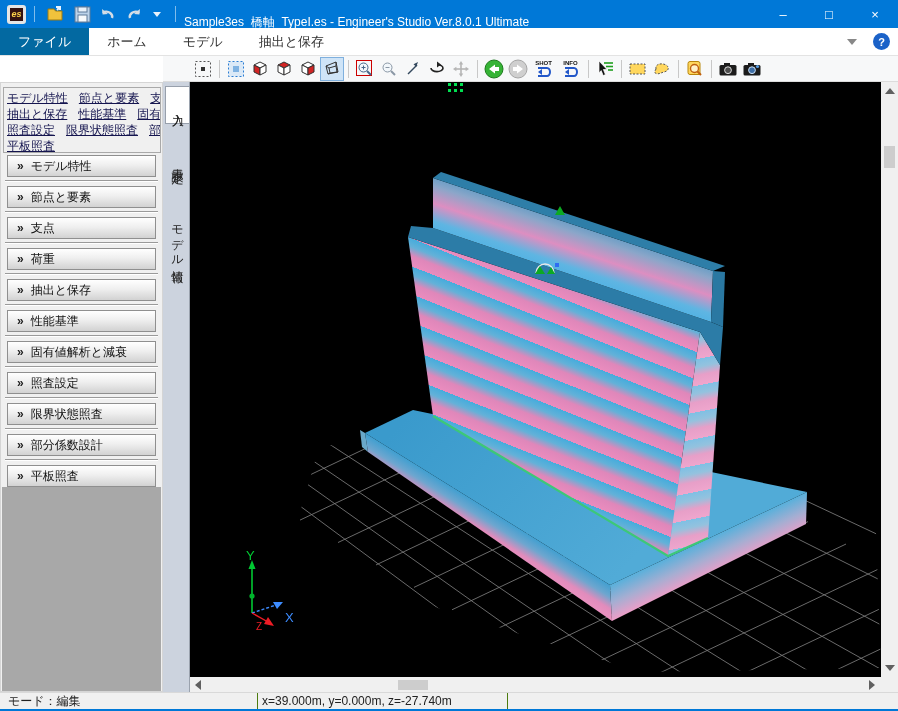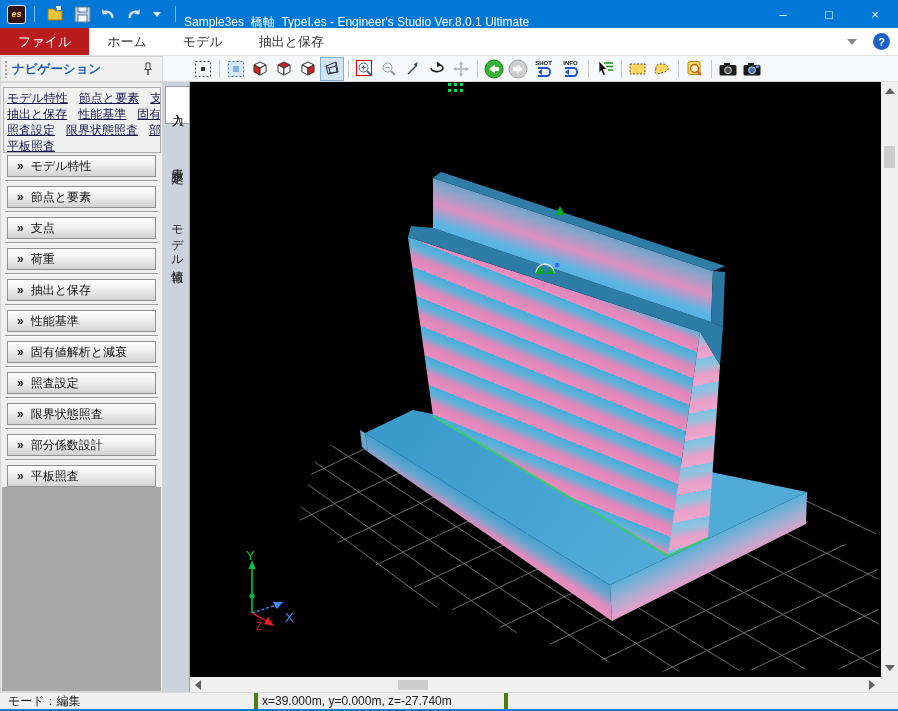--- a/index.html
+++ b/index.html
@@ -1,32 +1,32 @@
 <!DOCTYPE html>
 <html><head>
 <meta charset="utf-8">
 <style>
   * { margin:0; padding:0; box-sizing:border-box; }
   html,body { width:898px; height:711px; overflow:hidden; font-family:"Liberation Sans","DejaVu Sans",sans-serif; background:#f0f0f0; }
   #app { position:absolute; left:0; top:0; width:898px; height:711px; background:#fff; }
 
   
   #titlebar { position:absolute; left:0; top:0; width:898px; height:28px; background:#0078d7; display:flex; align-items:center; color:#fff; }
-  .tb-appicon { width:19px; height:19px; margin-left:7px; border-radius:3px; background:#311; border:1px solid #e5e5e5; display:flex; align-items:center; justify-content:center; font-size:9px; font-style:italic; font-weight:bold; color:#ffd24a; }
+  .tb-appicon { width:19px; height:19px; margin-left:7px; border-radius:3px; background:#311; border:3px solid #e5e5e5; display:flex; align-items:center; justify-content:center; font-size:9px; font-style:italic; font-weight:bold; color:#ffd24a; }
   .tb-sep { width:1px; height:16px; background:rgba(255,255,255,.5); margin:0 8px; }
   .tb-ico { width:20px; height:20px; margin:0 3px; display:flex; align-items:center; justify-content:center; }
   .tb-caret { width:0; height:0; border-left:4px solid transparent; border-right:4px solid transparent; border-top:5px solid #eaf2fb; margin:0 6px; }
   #title-text { font-size:12px; white-space:nowrap;margin-top:17px; }
   #win-controls { margin-left:auto; display:flex; height:28px; }
   .win-btn { width:46px; height:28px; display:flex; align-items:center; justify-content:center; font-size:13px; color:#fff; }
 
   
   #menubar { position:absolute; left:0; top:28px; width:898px; height:28px; background:#fff; border-bottom:1px solid #e3e3e3; display:flex; align-items:stretch; }
   .menu-tab { padding:0 18px; display:flex; align-items:center; font-size:13px; color:#333; }
-  .menu-tab.selected { background:#b91c1c; color:#fff; }
+  .menu-tab.selected { background:#0369a1; color:#fff; }
   #menu-right { margin-left:auto; display:flex; align-items:center; }
   #menu-chevron { width:0; height:0; border-left:5px solid transparent; border-right:5px solid transparent; border-top:6px solid #888; margin-right:16px; }
   #help-btn { width:17px; height:17px; border-radius:50%; background:#1b62c8; color:#fff; font-size:11px; font-weight:bold; display:flex; align-items:center; justify-content:center; margin-right:8px; }
 
   
   #navheader { position:absolute; left:0; top:56px; width:163px; height:26px; background:#f0f0f0; border:1px solid #d5d5d5; display:flex; align-items:center; }
   #navheader .grip { width:4px; height:18px; margin:0 4px 0 3px; background-image:radial-gradient(#9aa0a8 1px, transparent 1.2px); background-size:4px 4px; }
   #navheader .title { font-size:12.5px; font-weight:bold; color:#1b5bb5; }
   #pin-btn { margin-left:auto; margin-right:6px; width:16px; height:16px; display:flex; align-items:center; justify-content:center; }
 
@@ -60,21 +60,21 @@
   
   #vscroll { position:absolute; left:881px; top:82px; width:17px; height:595px; background:#f0f0f0; }
   #hscroll { position:absolute; left:190px; top:677px; width:691px; height:16px; background:#f0f0f0; }
   #sb-corner { position:absolute; left:881px; top:677px; width:17px; height:16px; background:#f0f0f0; }
   .sb-arrow { position:absolute; width:0; height:0; }
   #vthumb { position:absolute; left:3px; top:64px; width:11px; height:22px; background:#cdcdcd; }
   #hthumb { position:absolute; left:208px; top:3px; width:30px; height:10px; background:#cdcdcd; }
 
   
   #statusbar { position:absolute; left:0; top:692px; width:898px; height:17px; background:#f0f0f0; border-top:1px solid #d9d9d9; display:flex; font-size:12px; color:#222; }
-  .status-cell { display:flex; align-items:center; border-right:4px solid #4d7c0f; height:100%; }
+  .status-cell { display:flex; align-items:center; border-right:1px solid #4d7c0f; height:100%; }
   #status-mode { width:258px; padding-left:8px; }
   #status-coords { width:250px; padding-left:4px; }
   #status-extra { flex:1; border-right:none; }
   #bottom-border { position:absolute; left:0; top:709px; width:898px; height:2px; background:#0078d7; }
 </style>
 </head>
 <body>
 
 <div id="app">
 
@@ -122,30 +122,20 @@
     <div class="menu-tab selected">ファイル</div>
     <div class="menu-tab">ホーム</div>
     <div class="menu-tab">モデル</div>
     <div class="menu-tab">抽出と保存</div>
     <div id="menu-right">
       <div id="menu-chevron"></div>
       <div id="help-btn">?</div>
     </div>
   </div>
 
-  <div id="navheader">
-    <div class="grip"></div>
-    <div class="title">ナビゲーション</div>
-    <div id="pin-btn">
-      <svg width="12" height="14" viewBox="0 0 12 14">
-          <path d="M4,1 h4 v5 l1.5,1.5 h-7 L4,6 Z" fill="#e8e8e8" stroke="#444"></path>
-          <line x1="6" y1="8" x2="6" y2="13" stroke="#444" stroke-width="1.4"></line>
-        </svg>
-    </div>
-  </div>
 
   <div id="toolbar">
     <div class="tool-btn">
       <svg width="18" height="18">
           <rect x="1.5" y="1.5" width="15" height="15" fill="none" stroke="#555" stroke-dasharray="2,2"></rect>
           <rect x="7" y="7" width="4" height="4" fill="#333"></rect>
         </svg>
     </div>
     <div class="tool-sep"></div>
     <div class="tool-btn">

